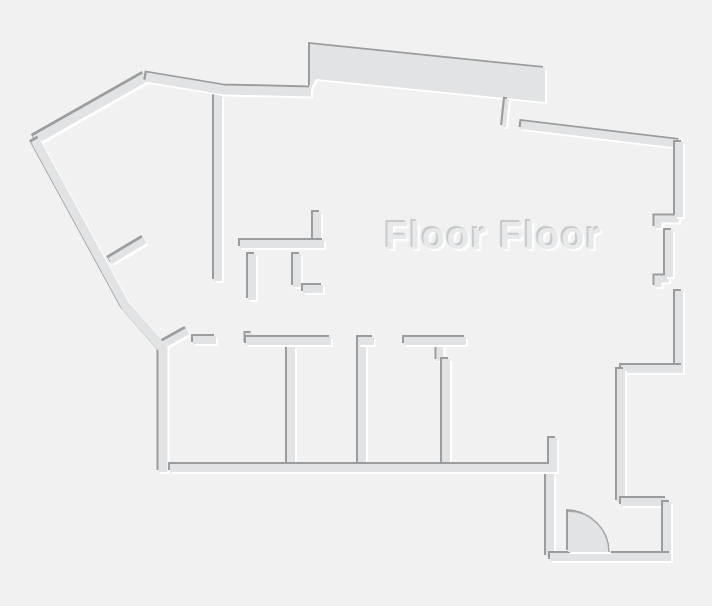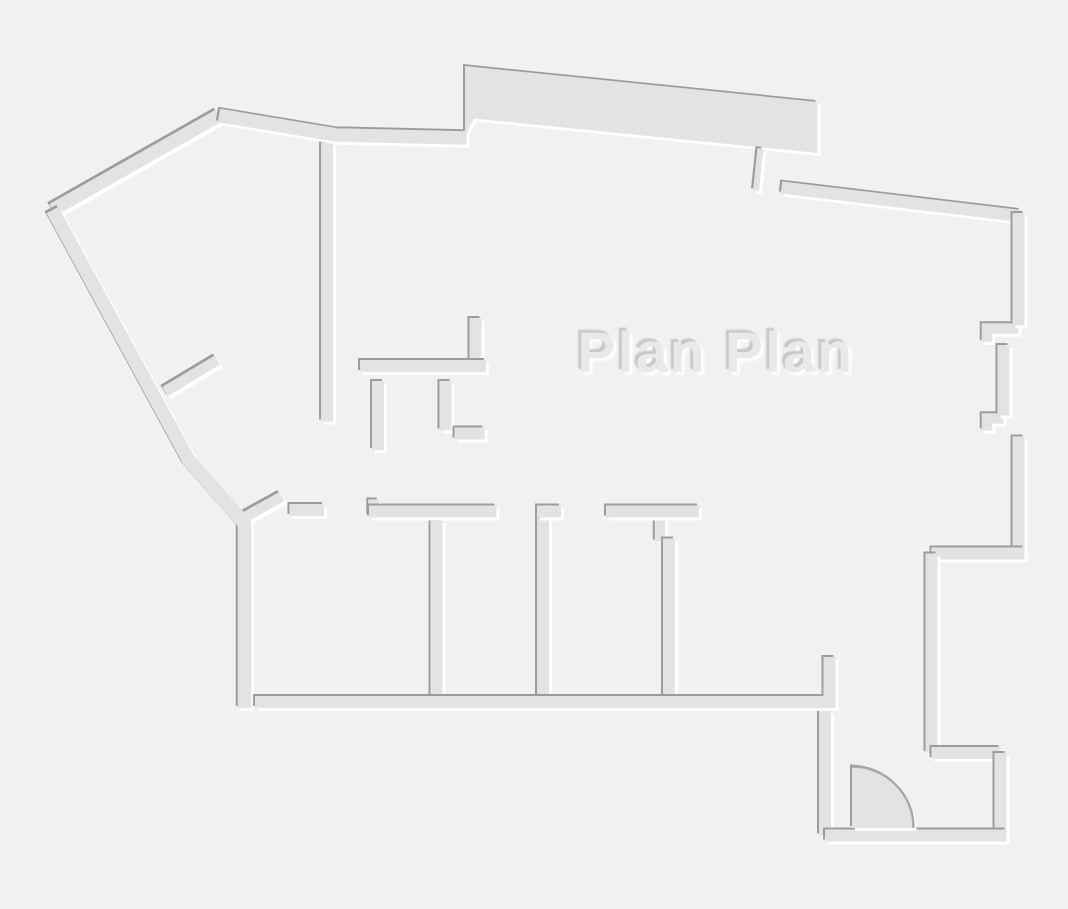--- a/index.html
+++ b/index.html
@@ -86,14 +86,14 @@
         <path d="M550,474 L550,557" fill="none" stroke="#e2e3e4" stroke-width="8" stroke-linejoin="miter" filter="url(#emboss)"></path>
         <path d="M550,557 L671,557" fill="none" stroke="#e2e3e4" stroke-width="8" stroke-linejoin="miter" filter="url(#emboss)"></path>
         <path d="M170,468 L553,468 L553,438" fill="none" stroke="#e2e3e4" stroke-width="8" stroke-linejoin="miter" filter="url(#emboss)"></path>
       </g>
     <g id="door-group">
         <path d="M568,552 L568,511 A41,41 0 0 1 609,552 Z" fill="#e2e3e4" stroke="none" filter="url(#emboss)"></path>
         <path d="M568,511 A41,41 0 0 1 609,552" fill="none" stroke="#a6a7a8" stroke-width="1.6"></path>
       </g>
   </svg>
 
-  <div class="plan-title" style="color: rgb(232, 233, 234); text-shadow: rgb(198, 200, 201) -2px -2px 1px, rgb(255, 255, 255) 2px 2px 2px;">Plan Plan</div>
+  <div class="plan-title" style="color: rgb(232, 233, 234); text-shadow: rgb(198, 200, 201) -2px -2px 1px, rgb(255, 255, 255) 2px 2px 2px;">Floor Floor</div>
 </div>
 
 </body></html>

